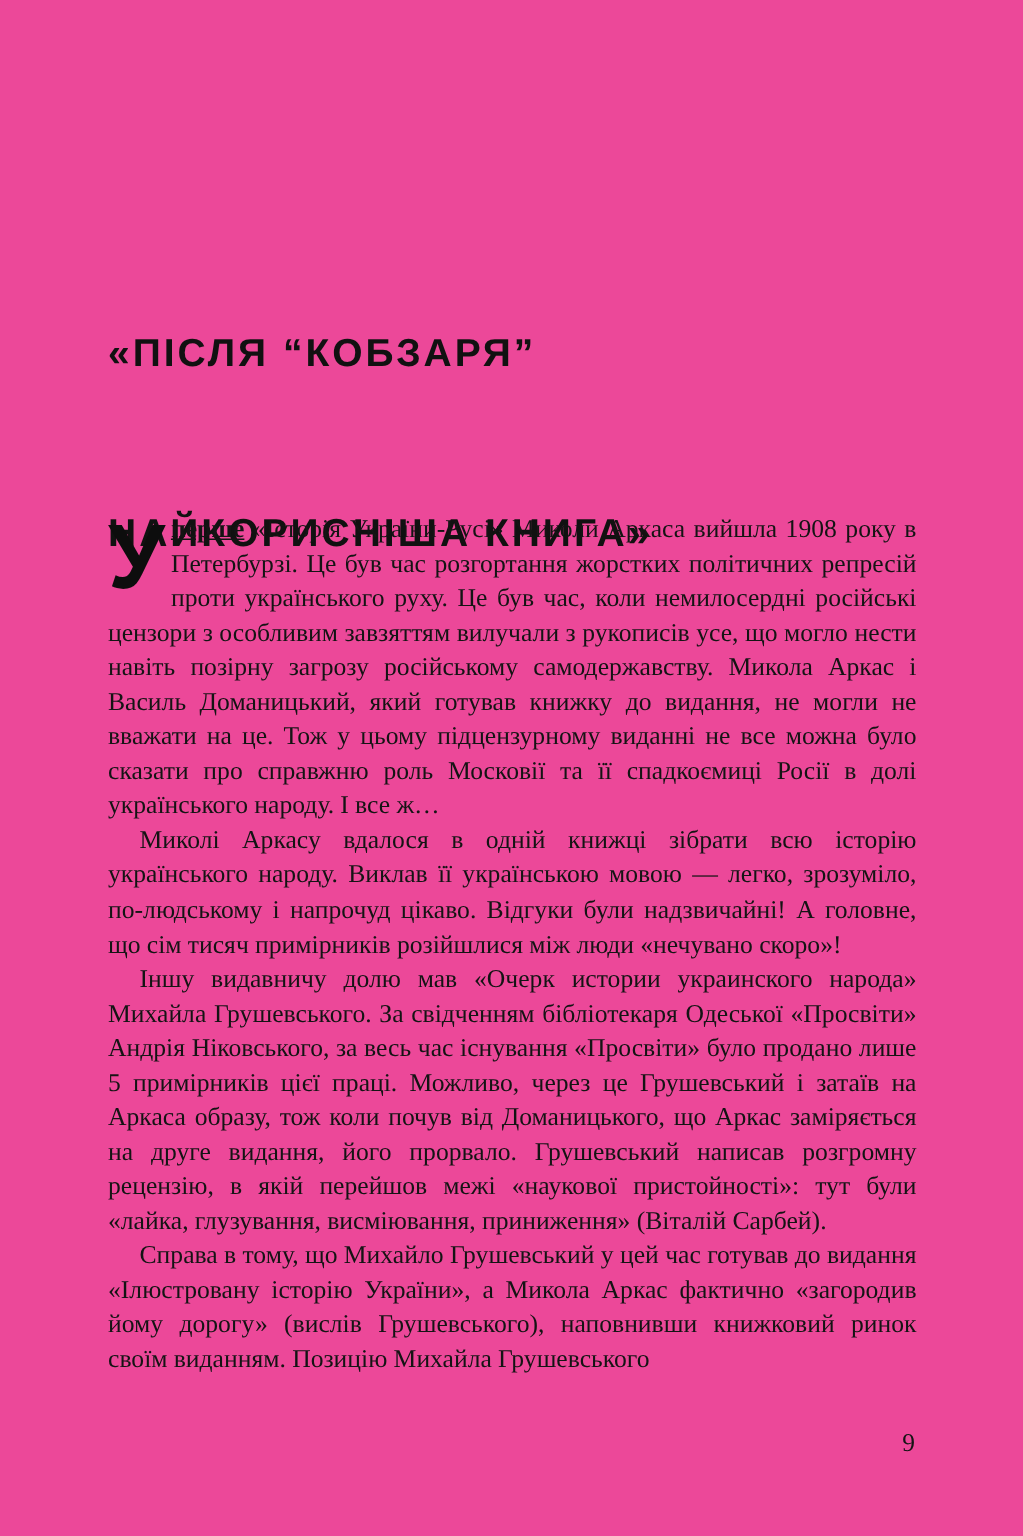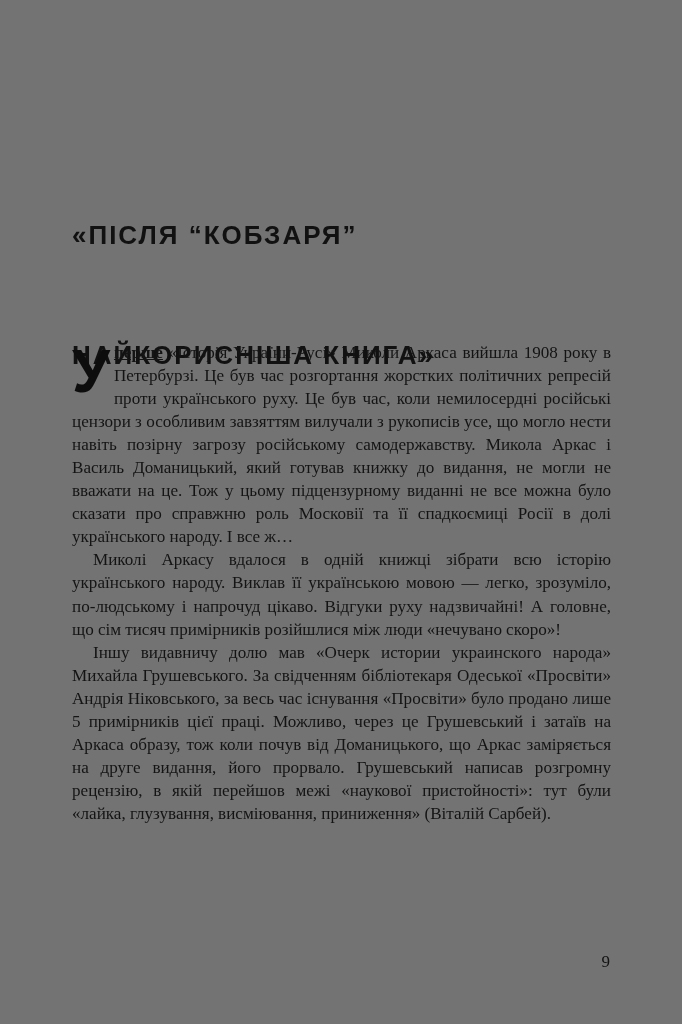--- a/index.html
+++ b/index.html
@@ -10,21 +10,21 @@
   }
   body {
     font-family: "Liberation Serif", "DejaVu Serif", serif;
     color: #141414;
   }
   #page {
     position: relative;
     width: 682px;
     height: 1024px;
     margin: 0 auto;
-    background: #737373;
+    background: #ec4899;
     overflow: hidden;
     box-sizing: border-box;
   }
 
   
   .chapter-title {
     position: absolute;
     left: 72px;
     top: 118px;
     width: 560px;
@@ -96,22 +96,23 @@
 
   <h1 class="chapter-title">
     <span class="tline tline-1">«Після “Кобзаря”</span>
     <span class="tline tline-2">найкорисніша книга»</span>
   </h1>
 
   <div class="body-block">
 
     <p class="para first"><span class="dropcap">У</span><span class="lead-bold">перше</span><span> «Історія України-Русі» Миколи Аркаса вийшла 1908 року в Петербурзі. Це був час розгортання жорстких політичних репресій проти українського руху. Це був час, коли немилосердні російські цензори з особливим завзяттям вилучали з рукописів усе, що могло нести навіть позірну загрозу російському самодержавству. Микола Аркас і Василь Доманицький, який готував книжку до видання, не могли не вважати на це. Тож у цьому підцензурному виданні не все можна було сказати про справжню роль Московії та її спадкоємиці Росії в долі українського народу. І все ж…</span></p>
 
-    <p class="para">Миколі Аркасу вдалося в одній книжці зібрати всю історію українського народу. Виклав її українською мовою — легко, зрозуміло, по-людському і напрочуд цікаво. Відгуки руху надзвичайні! А головне, що сім тисяч примірників розійшлися між люди «нечувано скоро»!</p>
+    <p class="para">Миколі Аркасу вдалося в одній книжці зібрати всю історію українського народу. Виклав її українською мовою — легко, зрозуміло, по-людському і напрочуд цікаво. Відгуки були надзвичайні! А головне, що сім тисяч примірників розійшлися між люди «нечувано скоро»!</p>
 
     <p class="para">Іншу видавничу долю мав «Очерк истории украинского народа» Михайла Грушевського. За свідченням бібліотекаря Одеської «Просвіти» Андрія Ніковського, за весь час існування «Просвіти» було продано лише 5 примірників цієї праці. Можливо, через це Грушевський і затаїв на Аркаса образу, тож коли почув від Доманицького, що Аркас заміряється на друге видання, його прорвало. Грушевський написав розгромну рецензію, в якій перейшов межі «наукової пристойності»: тут були «лайка, глузування, висміювання, приниження» (Віталій Сарбей).</p>
 
+    <p class="para">Справа в тому, що Михайло Грушевський у цей час готував до видання «Ілюстровану історію України», а Микола Аркас фактично «загородив йому дорогу» (вислів Грушевського), наповнивши книжковий ринок своїм виданням. Позицію Михайла Грушевського</p>
 
   </div>
 
   <div class="folio">9</div>
 
 </div>
 
 </body></html>

